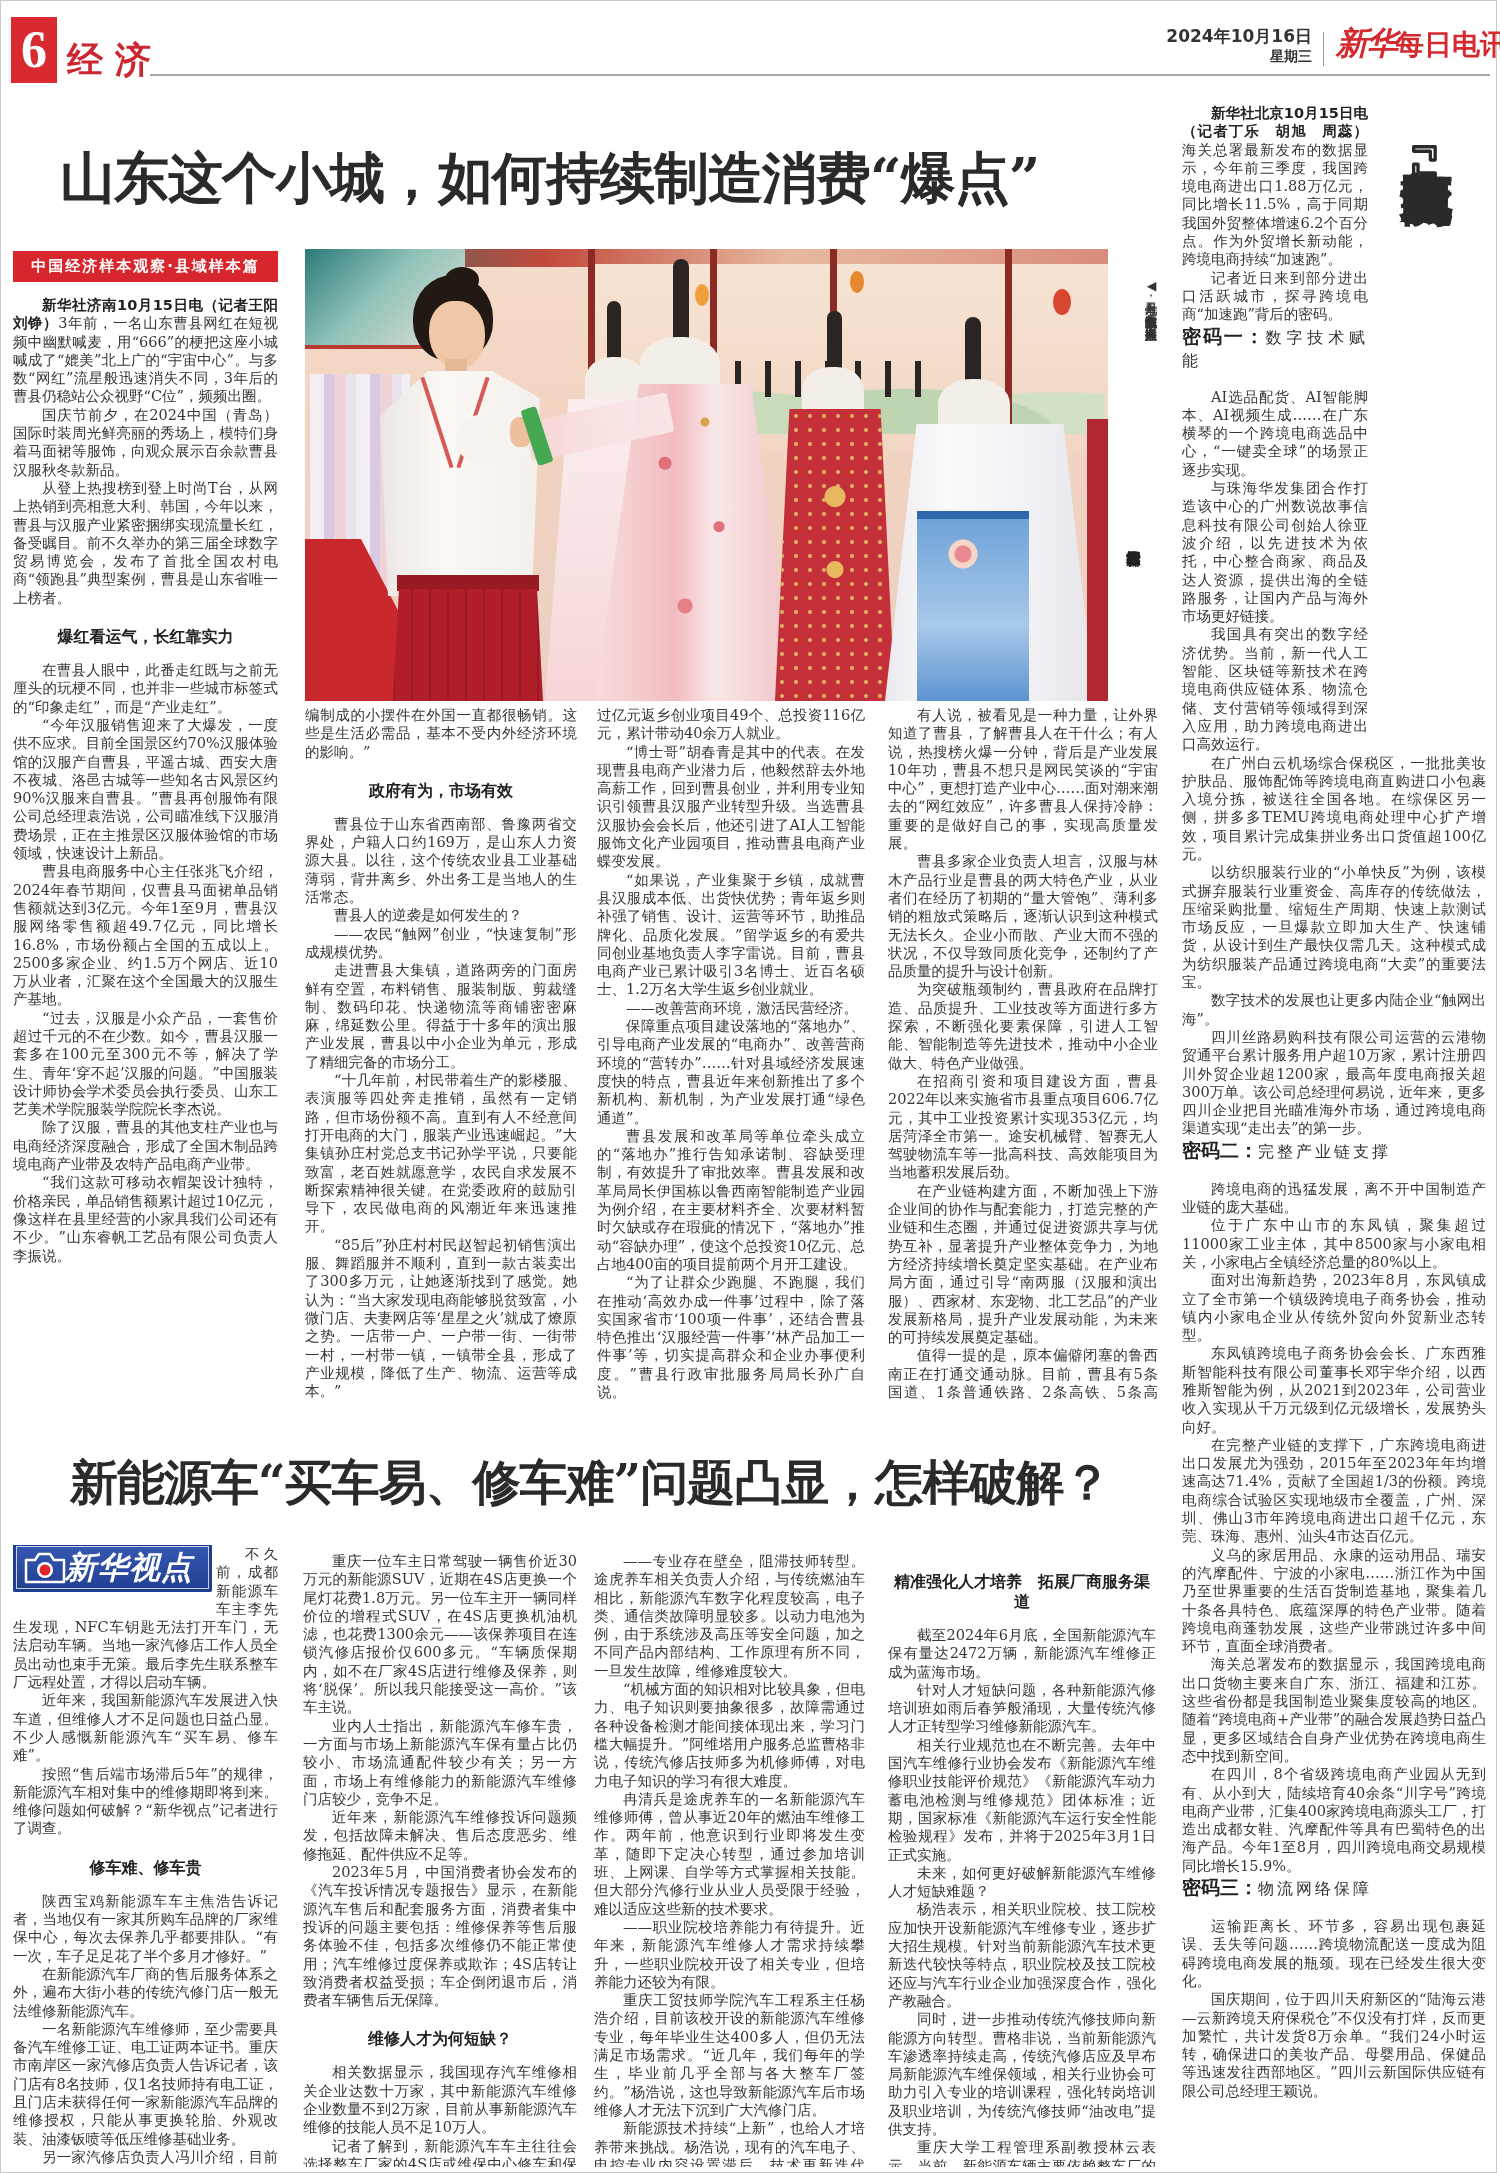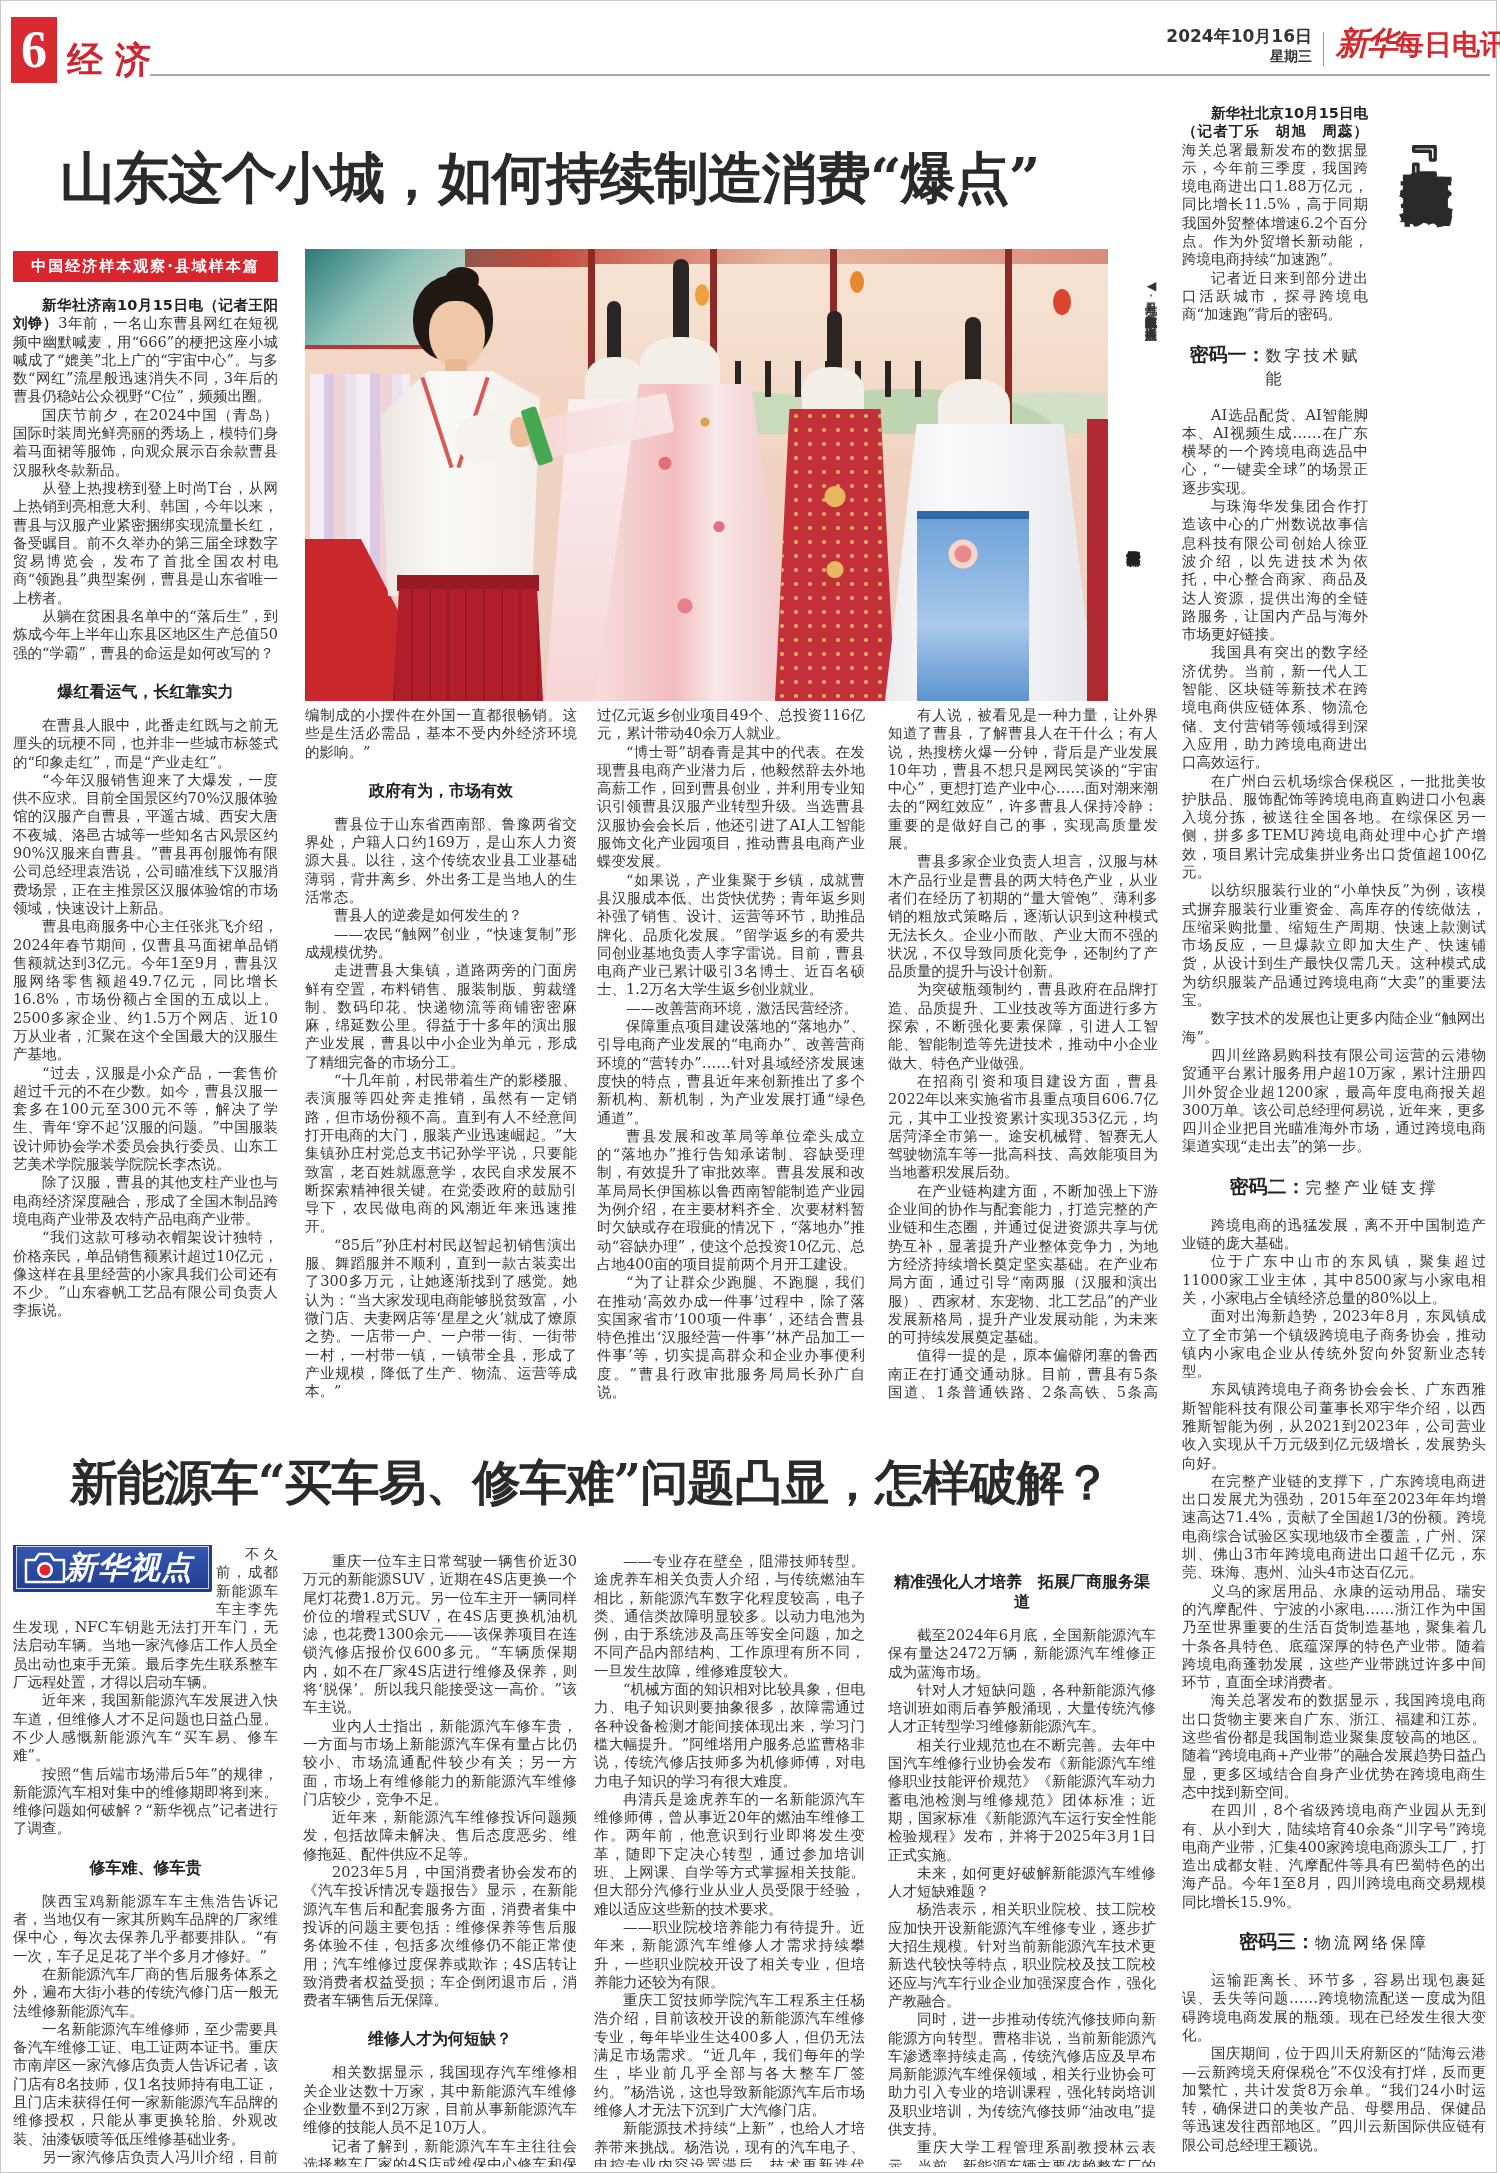--- a/index.html
+++ b/index.html
@@ -19,21 +19,21 @@
 
 .top-headline{position:absolute;left:60px;top:146px;font:bold 55px/64px "DejaVu Serif",serif;color:#2a2a2a;letter-spacing:-1px;white-space:nowrap}
 .nev-headline{position:absolute;left:70px;top:1452px;font:bold 48px/60px "DejaVu Serif",serif;color:#2a2a2a;letter-spacing:-1px;white-space:nowrap}
 .series-label{position:absolute;left:13px;top:251px;width:265px;height:31px;background:#d8262f;color:#fff;font:bold 15px/31px "DejaVu Sans",sans-serif;text-align:center;letter-spacing:2px}
 
 .col{position:absolute;font-size:14.5px;line-height:18.3px;text-align:justify;overflow:hidden;color:#363636}
 .col p{text-indent:2em}
 .col p.cont{text-indent:0}
 .dl{font-family:"DejaVu Sans",sans-serif;font-weight:bold;color:#222}
 .sub{font-family:"DejaVu Sans",sans-serif;font-weight:bold;font-size:16px;line-height:20px;text-align:center;color:#222;margin:20px 0 14px}
-.mima{text-align:center;margin:18px 0 16px;line-height:22px}
+.mima{margin:0 0 16px;line-height:22px}
 .mima .lbl{font:bold 19px "DejaVu Sans",sans-serif;color:#222}
 .mima .ttl{font:16px "DejaVu Serif",serif;letter-spacing:3px;color:#333}
 .title-float{float:right;width:118px;height:632px;position:relative}
 .vtitle{position:absolute;left:24px;top:26px;writing-mode:vertical-rl;font:bold 52px/70px "DejaVu Serif",serif;color:#2a2a2a;white-space:nowrap}
 .logo-float{float:left;width:203px;height:73px;position:relative}
 .xhsd-logo{position:absolute;left:0;top:-2px;width:199px;height:49px;background:linear-gradient(180deg,#3759b3,#203e91);border-radius:2px;box-shadow:inset 0 0 0 3px #203e91,inset 0 0 0 4px rgba(255,255,255,.75)}
 .xhsd-logo svg{position:absolute;left:10px;top:8px}
 .xhsd-logo span{position:absolute;left:52px;top:5px;font:italic bold 31px/38px "DejaVu Sans",sans-serif;color:#fff;letter-spacing:1px;white-space:nowrap}
 
 .cap-main{position:absolute;left:1143px;top:278px;writing-mode:vertical-rl;font:12.5px/16px "DejaVu Serif",serif;color:#333;height:400px}
@@ -108,21 +108,20 @@
   <div class="ph" style="left:88px;top:340px;width:150px;height:112px;clip-path:polygon(4% 0,96% 0,100% 100%,0 100%);background:repeating-linear-gradient(90deg,rgba(0,0,0,.14) 0 2px,transparent 2px 18px),#b01e2a"></div>
 </div>
 
 <div class="cap-main"><span>◀</span><span>九月二十七日，在山东曹县大集镇一家汉服基地，主播直播推介汉服。</span></div>
 <div class="cap-credit">新华社记者郭绪雷摄</div>
 
 <div class="col" style="left:13px;top:296px;width:265px;height:1106px">
   <p><span class="dl">新华社济南10月15日电（记者王阳　刘铮）</span><span>3年前，一名山东曹县网红在短视频中幽默喊麦，用“666”的梗把这座小城喊成了“媲美”北上广的“宇宙中心”。与多数“网红”流星般迅速消失不同，3年后的曹县仍稳站公众视野“C位”，频频出圈。</span></p>
   <p>国庆节前夕，在2024中国（青岛）国际时装周光鲜亮丽的秀场上，模特们身着马面裙等服饰，向观众展示百余款曹县汉服秋冬款新品。</p>
   <p>从登上热搜榜到登上时尚T台，从网上热销到亮相意大利、韩国，今年以来，曹县与汉服产业紧密捆绑实现流量长红，备受瞩目。前不久举办的第三届全球数字贸易博览会，发布了首批全国农村电商“领跑县”典型案例，曹县是山东省唯一上榜者。</p>
-  <p>从躺在贫困县名单中的“落后生”，到炼成今年上半年山东县区地区生产总值50强的“学霸”，曹县的命运是如何改写的？</p>
   <h3 class="sub">爆红看运气，长红靠实力</h3>
   <p>在曹县人眼中，此番走红既与之前无厘头的玩梗不同，也并非一些城市标签式的“印象走红”，而是“产业走红”。</p>
   <p>“今年汉服销售迎来了大爆发，一度供不应求。目前全国景区约70%汉服体验馆的汉服产自曹县，平遥古城、西安大唐不夜城、洛邑古城等一些知名古风景区约90%汉服来自曹县。”曹县再创服饰有限公司总经理袁浩说，公司瞄准线下汉服消费场景，正在主推景区汉服体验馆的市场领域，快速设计上新品。</p>
   <p>曹县电商服务中心主任张兆飞介绍，2024年春节期间，仅曹县马面裙单品销售额就达到3亿元。今年1至9月，曹县汉服网络零售额超49.7亿元，同比增长16.8%，市场份额占全国的五成以上。2500多家企业、约1.5万个网店、近10万从业者，汇聚在这个全国最大的汉服生产基地。</p>
   <p>“过去，汉服是小众产品，一套售价超过千元的不在少数。如今，曹县汉服一套多在100元至300元不等，解决了学生、青年‘穿不起’汉服的问题。”中国服装设计师协会学术委员会执行委员、山东工艺美术学院服装学院院长李杰说。</p>
   <p>除了汉服，曹县的其他支柱产业也与电商经济深度融合，形成了全国木制品跨境电商产业带及农特产品电商产业带。</p>
   <p>“我们这款可移动衣帽架设计独特，价格亲民，单品销售额累计超过10亿元，像这样在县里经营的小家具我们公司还有不少。”山东睿帆工艺品有限公司负责人李振说。</p>
 
 </div>
 

